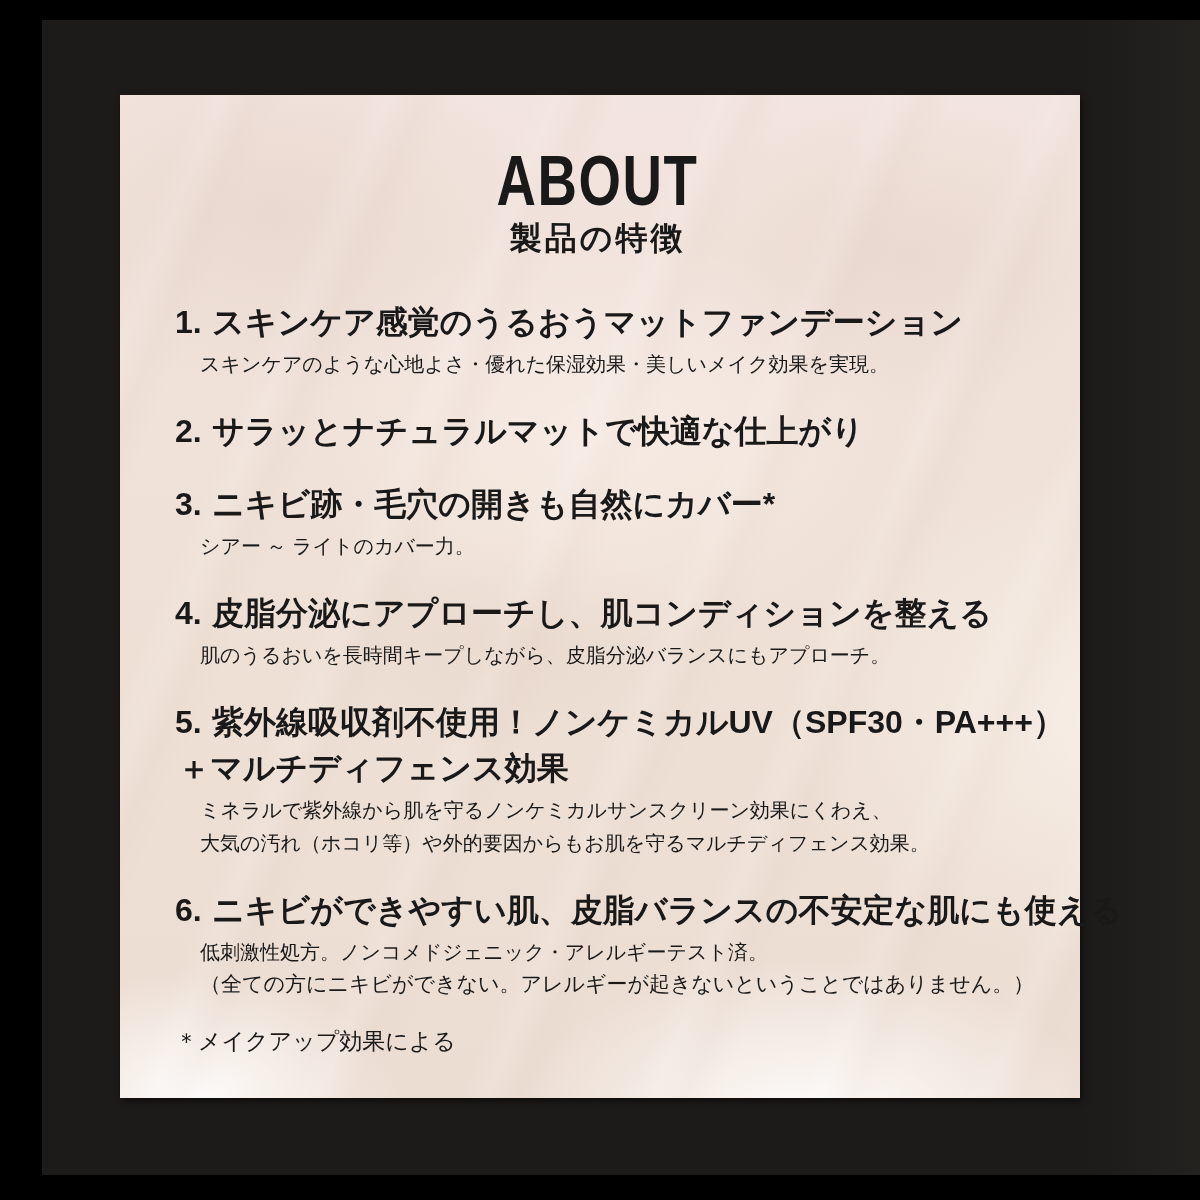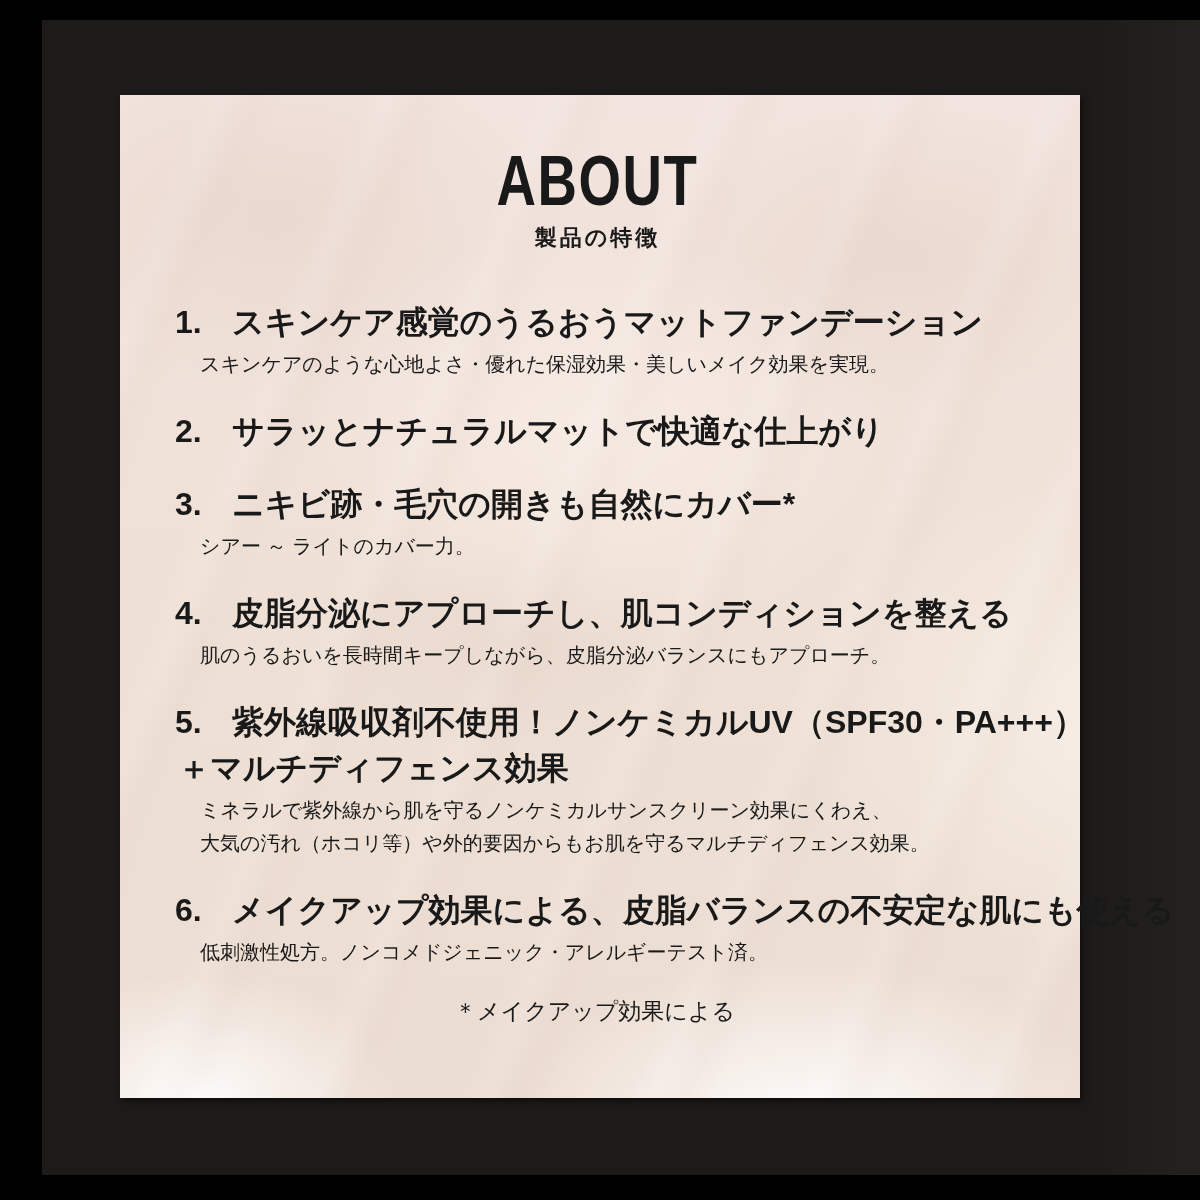--- a/index.html
+++ b/index.html
@@ -39,31 +39,31 @@
   .panel-inner{
     position:relative;z-index:1;height:100%;box-sizing:border-box;
     padding:50px 60px 0 55px;
   }
   .header{text-align:center;}
   .title{
     display:inline-block;font-size:70px;font-weight:bold;line-height:72px;
     letter-spacing:2px;transform:scaleX(0.78);transform-origin:center;
     white-space:nowrap;
   }
-  .subtitle{font-size:22px;font-weight:bold;line-height:34px;margin-top:4px;letter-spacing:3px;}
+  .subtitle{font-size:32px;font-weight:bold;line-height:34px;margin-top:4px;letter-spacing:3px;}
   .features{margin-top:44px;}
   .item{margin-bottom:27px;}
   .head-line{display:flex;align-items:baseline;}
   .num{flex:0 0 37px;font-size:32px;font-weight:bold;line-height:46px;}
-  .heading{font-size:32px;font-weight:bold;line-height:46px;white-space:nowrap;margin-left:20px;}
+  .heading{font-size:32px;font-weight:bold;line-height:46px;white-space:nowrap;}
   .heading2{margin-left:3px;}
   .sub{font-size:20px;line-height:33px;margin-left:25px;margin-top:3px;white-space:nowrap;}
   .sub + .sub{margin-top:0;}
   .note{font-size:21px;line-height:30px;margin-left:25px;white-space:nowrap;}
-  .footnote{text-align:center;font-size:23px;line-height:30px;margin-top:6px;padding-right:6px;}
+  .footnote{text-align:left;font-size:23px;line-height:30px;margin-top:6px;padding-right:6px;}
 </style>
 </head>
 <body>
 
 <div class="canvas">
   <div class="mat"></div>
   <div class="panel">
     <div class="panel-inner">
 
       <div class="header">
@@ -110,23 +110,24 @@
             <span class="heading">紫外線吸収剤不使用！ノンケミカルUV（SPF30・PA+++）</span>
           </div>
           <div class="heading heading2">＋マルチディフェンス効果</div>
           <div class="sub">ミネラルで紫外線から肌を守るノンケミカルサンスクリーン効果にくわえ、</div>
           <div class="sub">大気の汚れ（ホコリ等）や外的要因からもお肌を守るマルチディフェンス効果。</div>
         </div>
 
         <div class="item">
           <div class="head-line">
             <span class="num">6.</span>
-            <span class="heading">メイクアップ効果による、皮脂バランスの不安定な肌にも使える</span>
+            <span class="heading">ニキビができやすい肌、皮脂バランスの不安定な肌にも使える</span>
           </div>
           <div class="sub">低刺激性処方。ノンコメドジェニック・アレルギーテスト済。</div>
+          <div class="note">（全ての方にニキビができない。アレルギーが起きないということではありません。）</div>
         </div>
 
       </div>
 
       <div class="footnote">＊メイクアップ効果による</div>
 
     </div>
   </div>
 </div>
 

